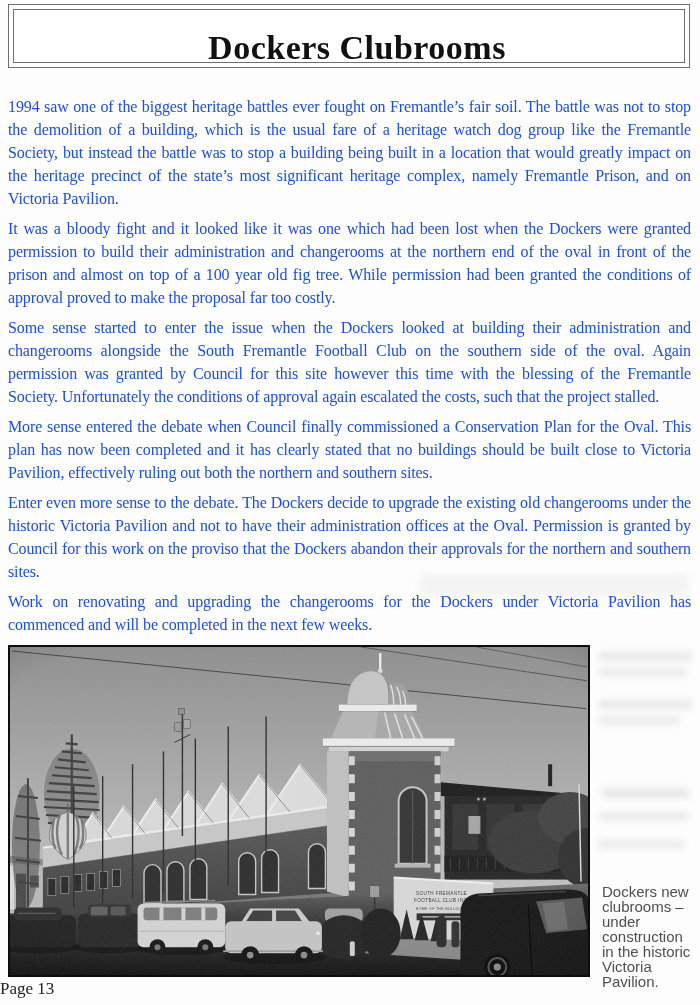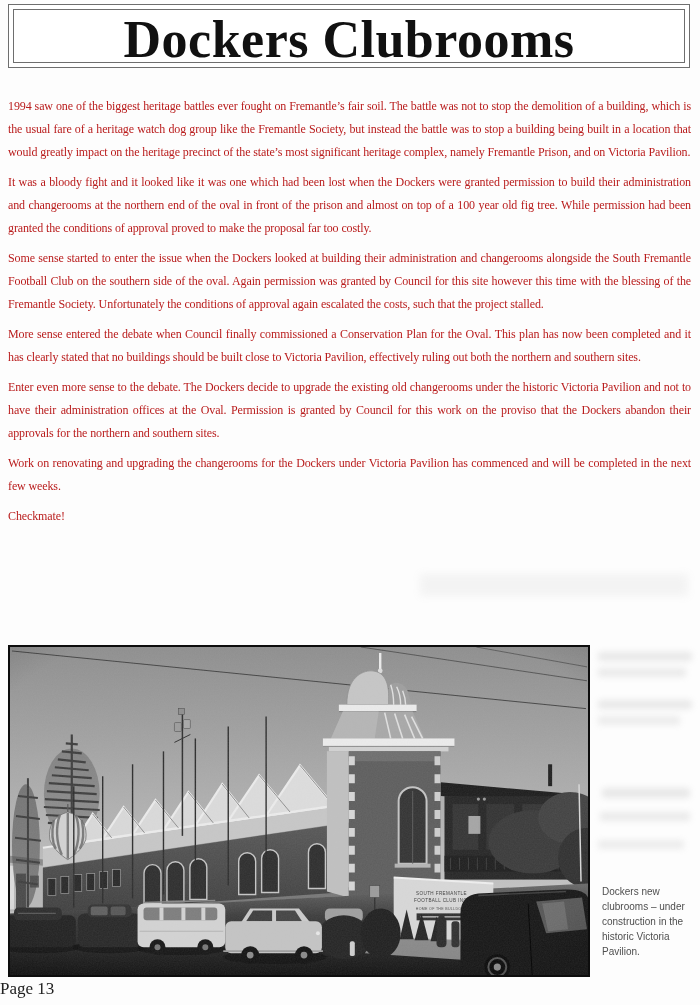--- a/index.html
+++ b/index.html
@@ -4,39 +4,39 @@
 <style>
   html,body{margin:0;padding:0;background:#ffffff;}
   .page{
     position:relative;width:700px;height:1005px;background:#fdfdfd;overflow:hidden;
     font-family:"Liberation Serif", serif;color:#161616;
   }
   
   .title-box{position:absolute;left:8px;top:4px;width:680px;height:62px;border:1px solid #6e6e6e;background:#fff;}
   .title-box-inner{position:absolute;left:4px;top:4px;right:4px;bottom:4px;border:1px solid #6e6e6e;}
   .title-text{
-    margin:0;width:100%;text-align:center;font-weight:bold;font-size:52px;line-height:60px;
+    margin:8px;width:100%;text-align:center;font-weight:bold;font-size:34px;line-height:60px;
     letter-spacing:0.5px;color:#111;
   }
   
   .article{position:absolute;left:8px;top:95px;width:684px;}
   .para{
-    margin:0 1px 7px 0;font-size:12px;line-height:23px;text-align:justify;
-    letter-spacing:-0.12px;color:#b91c1c;
+    margin:0 1px 7px 0;font-size:16px;line-height:23px;text-align:justify;
+    letter-spacing:-0.12px;color:#1d4ed8;
   }
   .para.checkmate{text-align:left;}
   
   .photo-frame{
     position:absolute;left:8px;top:645px;width:578px;height:328px;
     border:2px solid #0d0d0d;background:#b9b9b9;
   }
   .photo-frame svg{display:block;width:100%;height:100%;}
   .caption{
     position:absolute;left:602px;top:884px;width:90px;
-    font-family:"Liberation Sans", sans-serif;font-size:10px;line-height:15px;color:#4f4f4f;
+    font-family:"Liberation Sans", sans-serif;font-size:15px;line-height:15px;color:#4f4f4f;
   }
   
   .page-number{position:absolute;left:0;top:979px;width:700px;text-align:left;font-size:17px;color:#222;}
   
   .ghost{position:absolute;background:#9f9f9f;filter:blur(3px);border-radius:2px;}
 </style>
 </head>
 <body>
 
 <div class="page">

